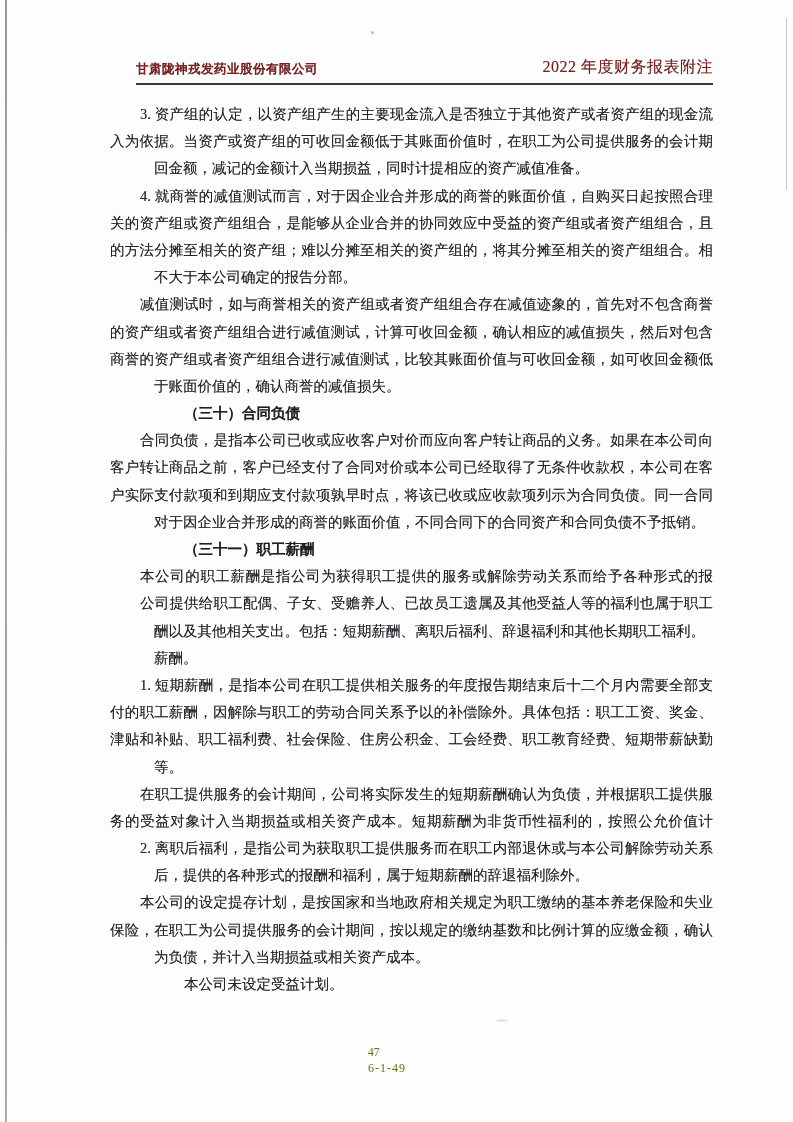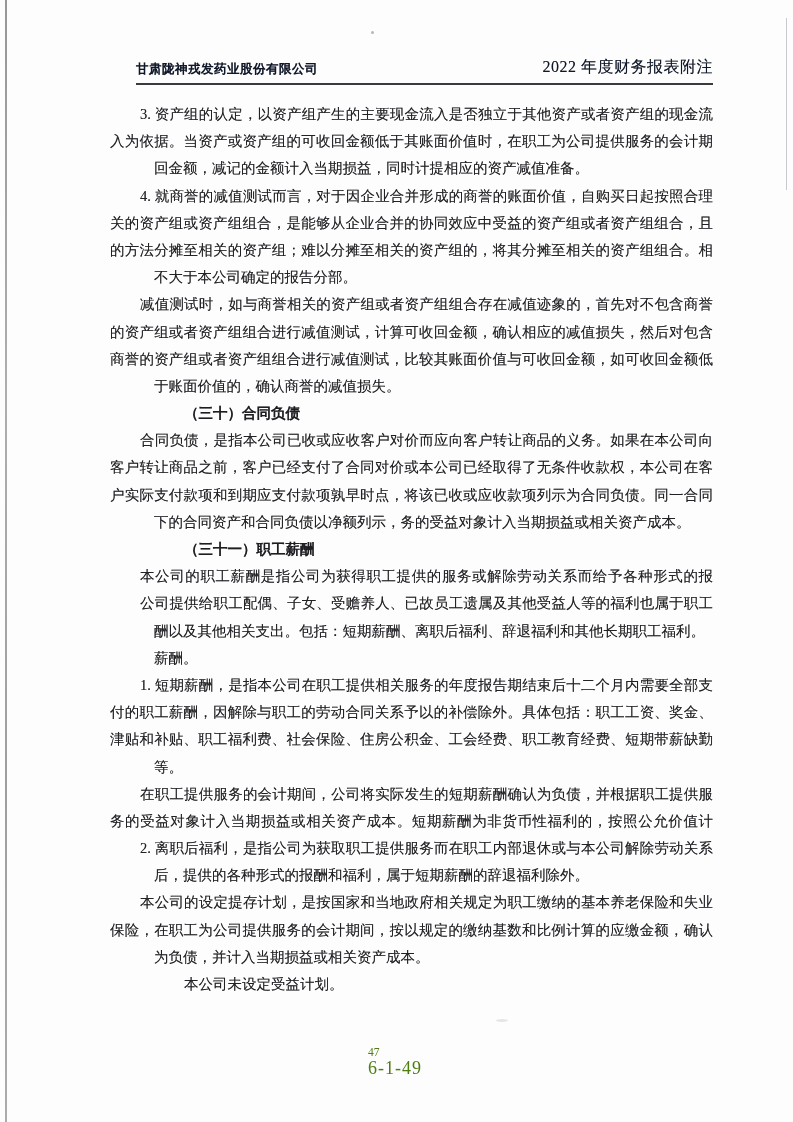--- a/index.html
+++ b/index.html
@@ -36,21 +36,21 @@
     width: 12px; height: 3px; border-radius: 50%;
     background: #d9d9dd; opacity: .65;
   }
   
   .header {
     position: absolute; left: 136px; top: 46px;
     width: 577px; height: 32px;
     border-bottom: 2px solid #3a3a40;
     display: flex; justify-content: space-between; align-items: flex-end;
     padding-bottom: 5px; box-sizing: content-box;
-    color: #0f172a;
+    color: #7f1d1d;
   }
   .header .company {
     font-size: 12.5px; letter-spacing: .5px; font-weight: bold;
     text-shadow: 0 0 .4px rgba(40,40,45,.5);
   }
   .header .doc-title {
     font-size: 16px; letter-spacing: .5px;
     text-shadow: 0 0 .4px rgba(40,40,45,.5);
   }
   
@@ -70,21 +70,21 @@
   .line.lastline { text-align-last: left; margin-left: 44px; }
   .line.indent { text-indent: 30px; }
   .line.heading { font-weight: bold; color: #1d1d22; }
   
   .footer {
     position: absolute; left: 368px; top: 1046px;
     width: 120px; 
     color: #4d7c0f;
   }
   .footer .page-num   { font-size: 11.5px; line-height: 13px; display: block; }
-  .footer .doc-page-num { font-size: 18px; line-height: 18px; display: block; letter-spacing: 1px; }
+  .footer .doc-page-num { font-size: 12px; line-height: 18px; display: block; letter-spacing: 1px; }
 </style>
 </head>
 <body>
 
 <div class="page">
 
   <div class="scan-edge-left"></div>
   <div class="scan-edge-right"></div>
   <div class="scan-dot"></div>
   <div class="scan-smudge"></div>
@@ -103,21 +103,21 @@
       <div class="line fill">的方法分摊至相关的资产组；难以分摊至相关的资产组的，将其分摊至相关的资产组组合。相</div>
       <div class="line lastline">不大于本公司确定的报告分部。</div>
       <div class="line indent fill">减值测试时，如与商誉相关的资产组或者资产组组合存在减值迹象的，首先对不包含商誉</div>
       <div class="line fill">的资产组或者资产组组合进行减值测试，计算可收回金额，确认相应的减值损失，然后对包含</div>
       <div class="line fill">商誉的资产组或者资产组组合进行减值测试，比较其账面价值与可收回金额，如可收回金额低</div>
       <div class="line lastline">于账面价值的，确认商誉的减值损失。</div>
       <div class="line heading indent lastline">（三十）合同负债</div>
       <div class="line indent fill">合同负债，是指本公司已收或应收客户对价而应向客户转让商品的义务。如果在本公司向</div>
       <div class="line fill">客户转让商品之前，客户已经支付了合同对价或本公司已经取得了无条件收款权，本公司在客</div>
       <div class="line fill">户实际支付款项和到期应支付款项孰早时点，将该已收或应收款项列示为合同负债。同一合同</div>
-      <div class="line lastline">下的合同资产和合同负债以净额列示，务的受益对象计入当期损益或相关资产成本。</div>
+      <div class="line lastline">对于因企业合并形成的商誉的账面价值，不同合同下的合同资产和合同负债不予抵销。</div>
       <div class="line heading indent lastline">（三十一）职工薪酬</div>
       <div class="line indent fill">本公司的职工薪酬是指公司为获得职工提供的服务或解除劳动关系而给予各种形式的报</div>
       <div class="line indent fill">公司提供给职工配偶、子女、受赡养人、已故员工遗属及其他受益人等的福利也属于职工</div>
       <div class="line lastline">酬以及其他相关支出。包括：短期薪酬、离职后福利、辞退福利和其他长期职工福利。</div>
       <div class="line lastline">薪酬。</div>
       <div class="line indent fill">1. 短期薪酬，是指本公司在职工提供相关服务的年度报告期结束后十二个月内需要全部支</div>
       <div class="line fill">付的职工薪酬，因解除与职工的劳动合同关系予以的补偿除外。具体包括：职工工资、奖金、</div>
       <div class="line fill">津贴和补贴、职工福利费、社会保险、住房公积金、工会经费、职工教育经费、短期带薪缺勤</div>
       <div class="line lastline">等。</div>
       <div class="line indent fill">在职工提供服务的会计期间，公司将实际发生的短期薪酬确认为负债，并根据职工提供服</div>

